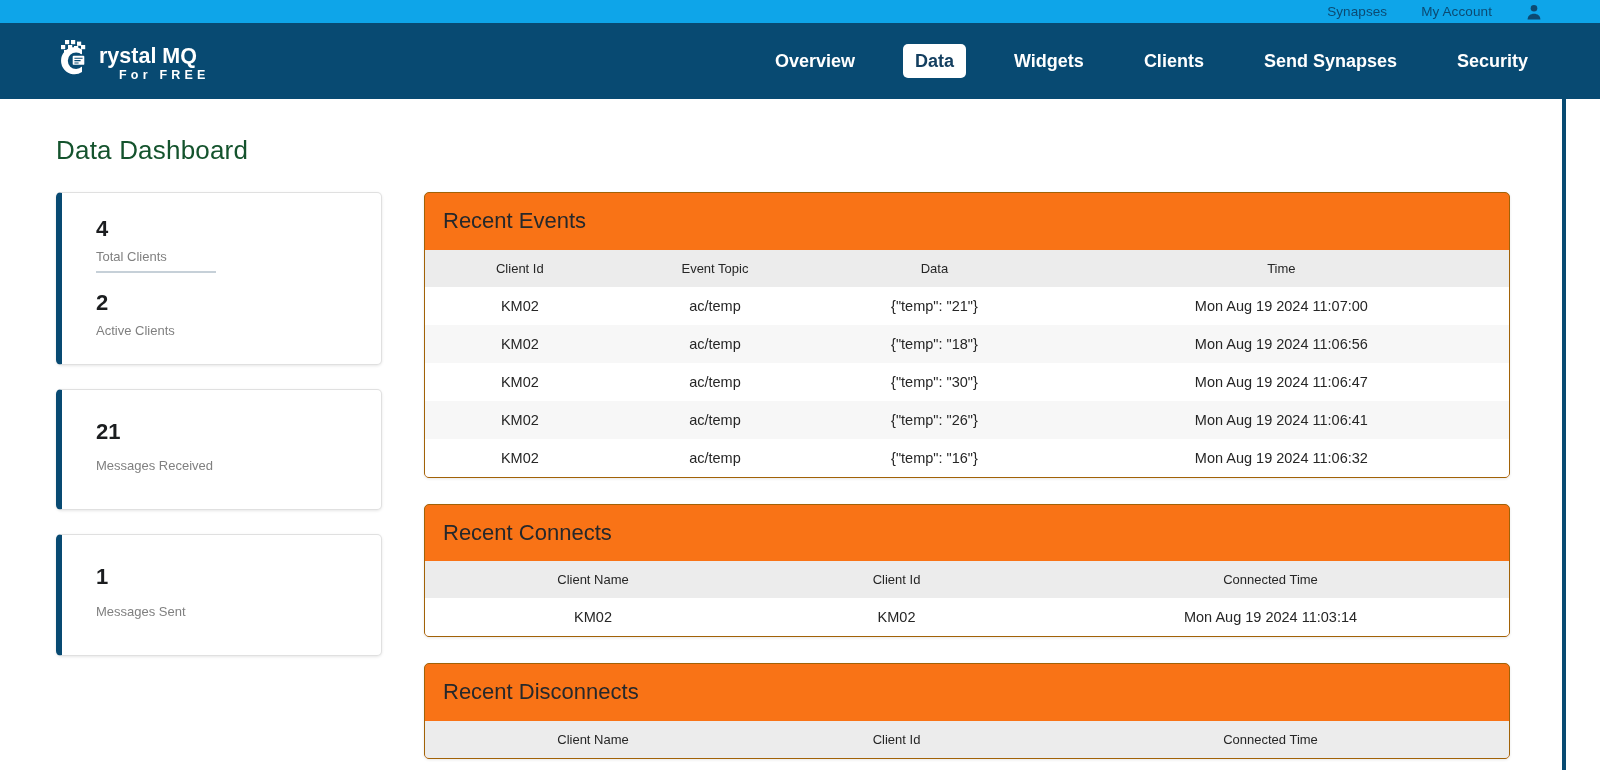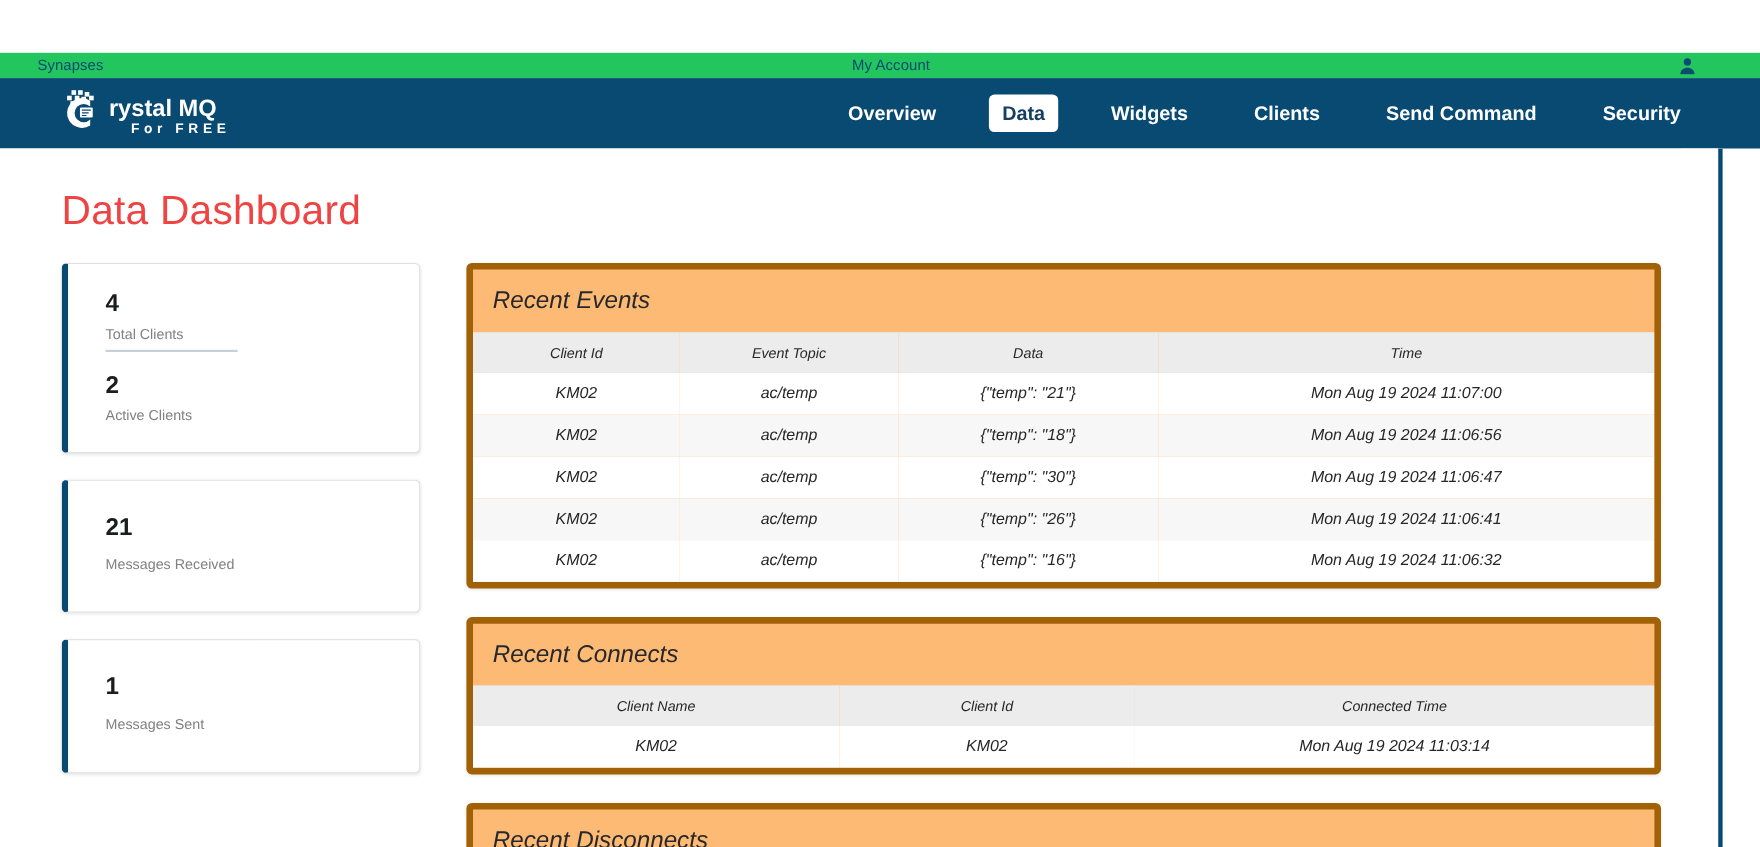--- a/index.html
+++ b/index.html
@@ -8,48 +8,47 @@
     margin: 0; padding: 0;
     width: 1600px; height: 770px;
     overflow: hidden;
     background: #ffffff;
     font-family: "Liberation Sans", sans-serif;
   }
 
   
   .topbar {
     height: 23px;
-    background: #22c55e;
+    background: #0ea5e9;
     display: flex;
     align-items: center;
-    justify-content: space-between;
+    justify-content: flex-end;
     padding-right: 58px;
     gap: 0;
-    margin-top: 48px;
   }
   .topbar-link {
     font-size: 13.5px;
     color: #0c4a72;
     margin-left: 34px;
     cursor: pointer;
     line-height: 1;
     letter-spacing: .1px;
   }
   .avatar-icon {
     margin-left: 34px;
     width: 16px; height: 16px;
     display: inline-block;
     position: relative;
     cursor: pointer;
   }
   .avatar-icon svg { display:block; }
 
   
   .navbar {
-    height: 64px;
+    height: 76px;
     background: #084a72;
     display: flex;
     align-items: center;
     padding: 0 60px 0 56px;
     position: relative;
   }
   .brand { display: flex; align-items: center; height: 46px; }
   .brand svg { display: block; }
 
   .nav-items {
@@ -85,22 +84,22 @@
     overflow: hidden;
   }
   .scroll-rail {
     position: absolute;
     top: 0; right: 0;
     width: 34px; height: 683px;
     background: #ffffff;
   }
 
   .page-title {
-    font-size: 37px;
-    color: #ef4444;
+    font-size: 26px;
+    color: #14532d;
     margin: 36px 0 0 56px;
     font-weight: normal;
     letter-spacing: .2px;
   }
 
   .content {
     display: flex;
     margin-top: 26px;
     padding-left: 56px;
     gap: 42px;
@@ -134,27 +133,26 @@
     background: #c6d0d8;
     width: 120px;
     margin: 6px 0 16px 0;
   }
   .stat-card.tall { padding-top: 28px; padding-bottom: 34px; }
   .stat-card.tall .stat-label { margin-top: 13px; }
 
   
   .panels { flex: 1; min-width: 0; padding-right: 52px; }
   .panel {
-    background: #fdba74;
-    border: 6px solid #a16207;
+    background: #f97316;
+    border: 1px solid #a16207;
     border-radius: 5px;
     box-shadow: 0 1px 3px rgba(0,0,0,.09);
     margin-bottom: 26px;
     overflow: hidden;
-    font-style: italic;
   }
   .panel-title {
     font-size: 22px;
     color: #26282b;
     padding: 14px 0 14px 18px;
     line-height: 1.3;
   }
   table { width: 100%; border-collapse: collapse; }
   thead th {
     background: #ececec;
@@ -222,21 +220,21 @@
       <text x="43" y="25" font-family="Liberation Sans, sans-serif" font-size="21.5" font-weight="bold" fill="#ffffff" letter-spacing="0">rystal MQ</text>
       <text x="63" y="41" font-family="Liberation Sans, sans-serif" font-size="12.5" font-weight="bold" fill="#ffffff" letter-spacing="4.2">For FREE</text>
     </svg>
   </div>
 
   <div class="nav-items">
     <span class="nav-item">Overview</span>
     <span class="nav-item active">Data</span>
     <span class="nav-item">Widgets</span>
     <span class="nav-item">Clients</span>
-    <span class="nav-item">Send Command</span>
+    <span class="nav-item">Send Synapses</span>
     <span class="nav-item">Security</span>
   </div>
 </div>
 
 <div class="page">
   <div class="scroll-rail"></div>
 
   <h1 class="page-title">Data Dashboard</h1>
 
   <div class="content">

